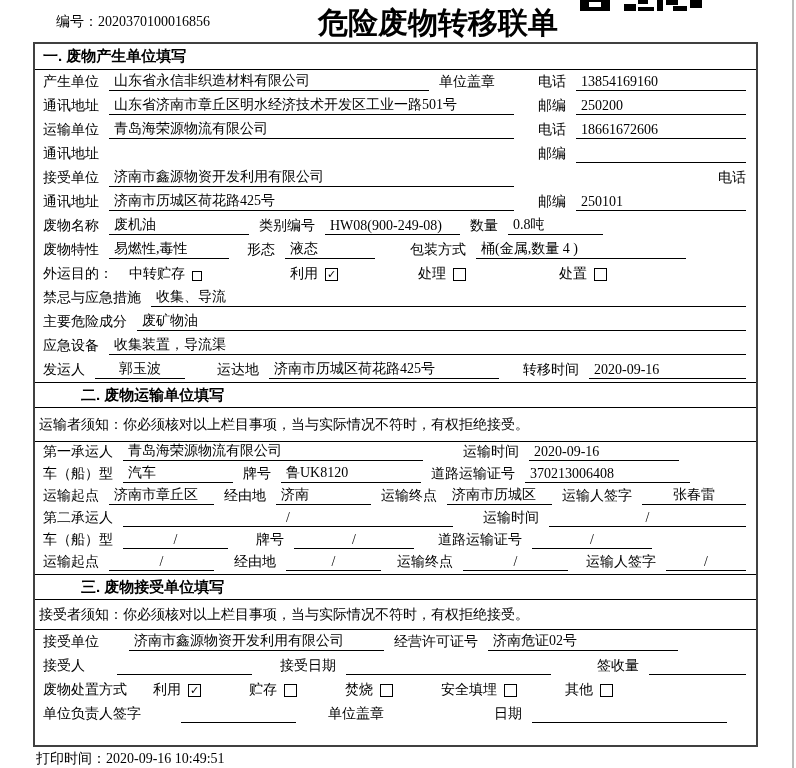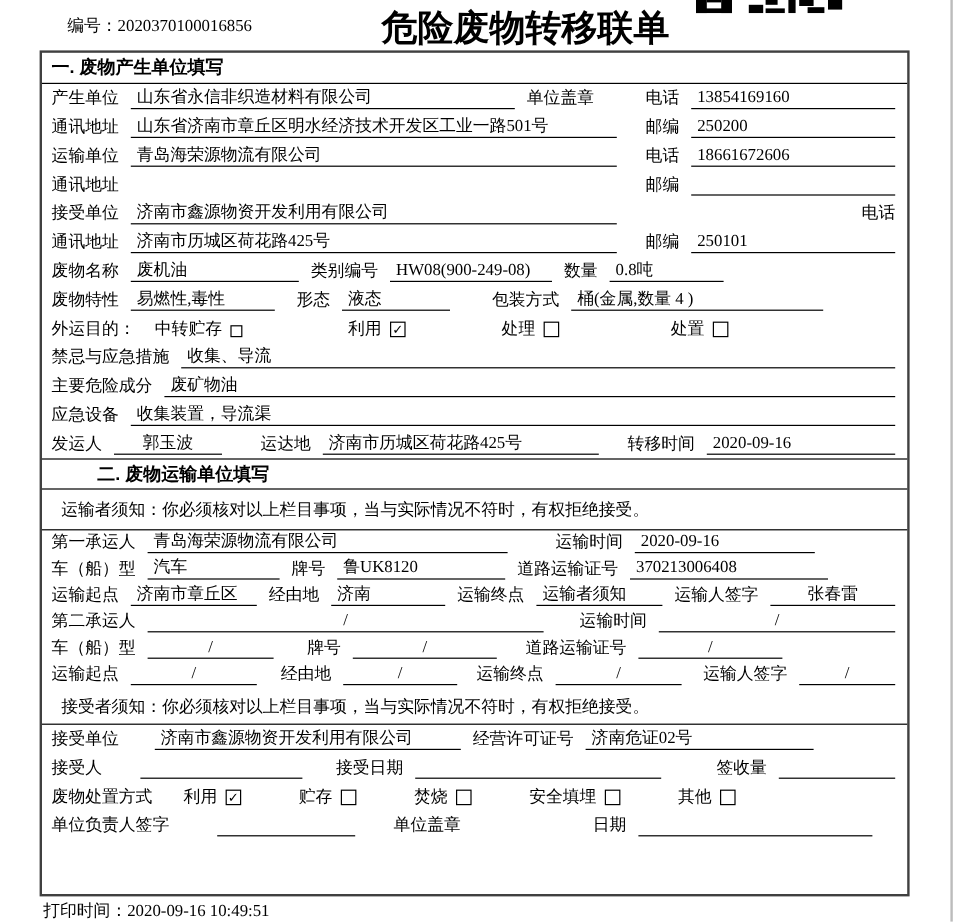--- a/index.html
+++ b/index.html
@@ -21,21 +21,21 @@
     position:absolute; left:33px; top:42px; width:725px; height:705px;
     border:2px solid #404040; display:flex; flex-direction:column; background:#fff;
   }
   .sec { display:flex; flex-direction:column; }
   .sec-h {
     height:26px; display:flex; align-items:center; padding:0 8px;
     border-bottom:1px solid #000; font-weight:bold; font-size:15px;
     font-family:Liberation Sans, sans-serif;
   }
   .bt { border-top:1px solid #000;padding-left:46px; }
-  .notice { display:flex; align-items:center; padding:0 16px; border-bottom:1px solid #000; }
+  .notice { display:flex; align-items:center; padding:0 4px; border-bottom:1px solid #000; }
   .n2 { height:34px; }
   .n3 { height:30px; }
   .row { display:flex; align-items:flex-end; padding:0 10px 3px 8px; column-gap:10px; }
   .s1 .row { height:24px; }
   .s2 .row { height:22px; }
   .s3 .row { height:24px; }
   .lbl { white-space:nowrap; flex-shrink:0; }
   .uv {
     border-bottom:1px solid #000; padding:0 5px; white-space:nowrap;
     overflow:hidden; flex-shrink:0; min-height:17px;
@@ -216,21 +216,21 @@
       <span class="uv" style="width:165px">370213006408</span>
       <span class="sp"></span>
     </div>
 
     <div class="row">
       <span class="lbl">运输起点</span>
       <span class="uv" style="width:105px">济南市章丘区</span>
       <span class="lbl">经由地</span>
       <span class="uv" style="width:95px">济南</span>
       <span class="lbl">运输终点</span>
-      <span class="uv" style="width:105px">运输者须知</span>
+      <span class="uv" style="width:105px">济南市历城区</span>
       <span class="lbl">运输人签字</span>
       <span class="uv grow c">张春雷</span>
     </div>
 
     <div class="row">
       <span class="lbl">第二承运人</span>
       <span class="uv c" style="width:330px">/</span>
       <span class="lbl" style="margin-left:20px">运输时间</span>
       <span class="uv grow c">/</span>
     </div>
@@ -251,20 +251,21 @@
       <span class="lbl" style="margin-left:10px">经由地</span>
       <span class="uv c" style="width:95px">/</span>
       <span class="lbl" style="margin-left:6px">运输终点</span>
       <span class="uv c" style="width:105px">/</span>
       <span class="lbl" style="margin-left:8px">运输人签字</span>
       <span class="uv grow c">/</span>
     </div>
   </div>
 
   <div class="sec s3">
+    <div class="sec-h bt">三. 废物接受单位填写</div>
     <div class="notice n3">接受者须知：你必须核对以上栏目事项，当与实际情况不符时，有权拒绝接受。</div>
 
     <div class="row">
       <span class="lbl">接受单位</span>
       <span class="uv" style="width:255px;margin-left:20px">济南市鑫源物资开发利用有限公司</span>
       <span class="lbl">经营许可证号</span>
       <span class="uv" style="width:190px">济南危证02号</span>
       <span class="sp"></span>
     </div>
 

